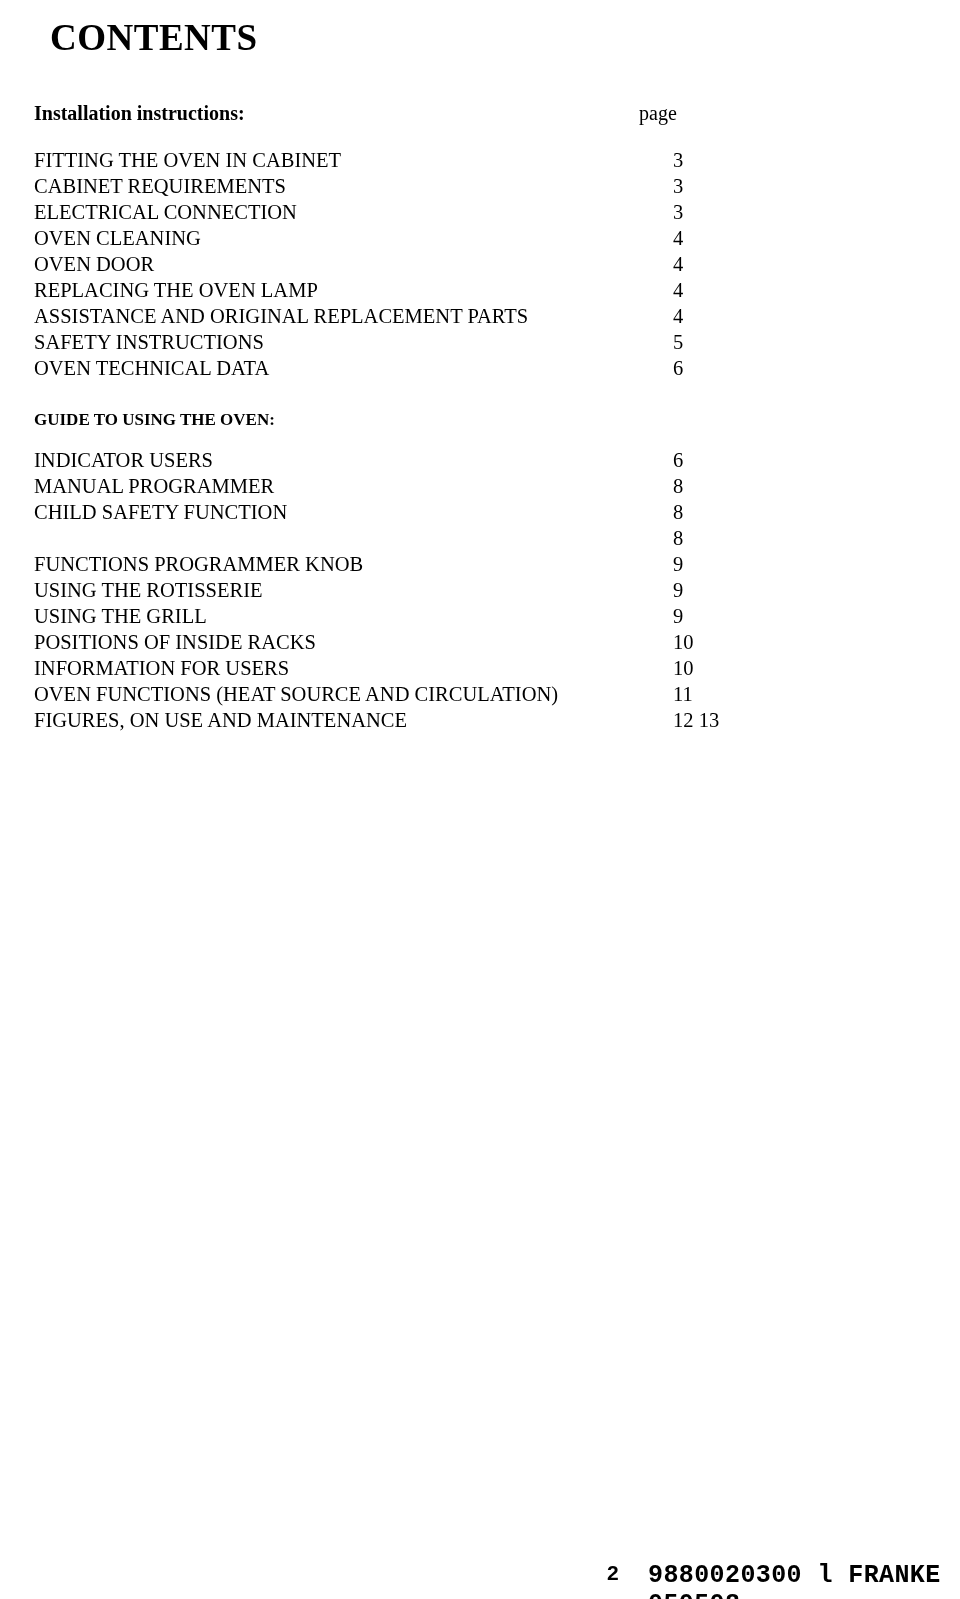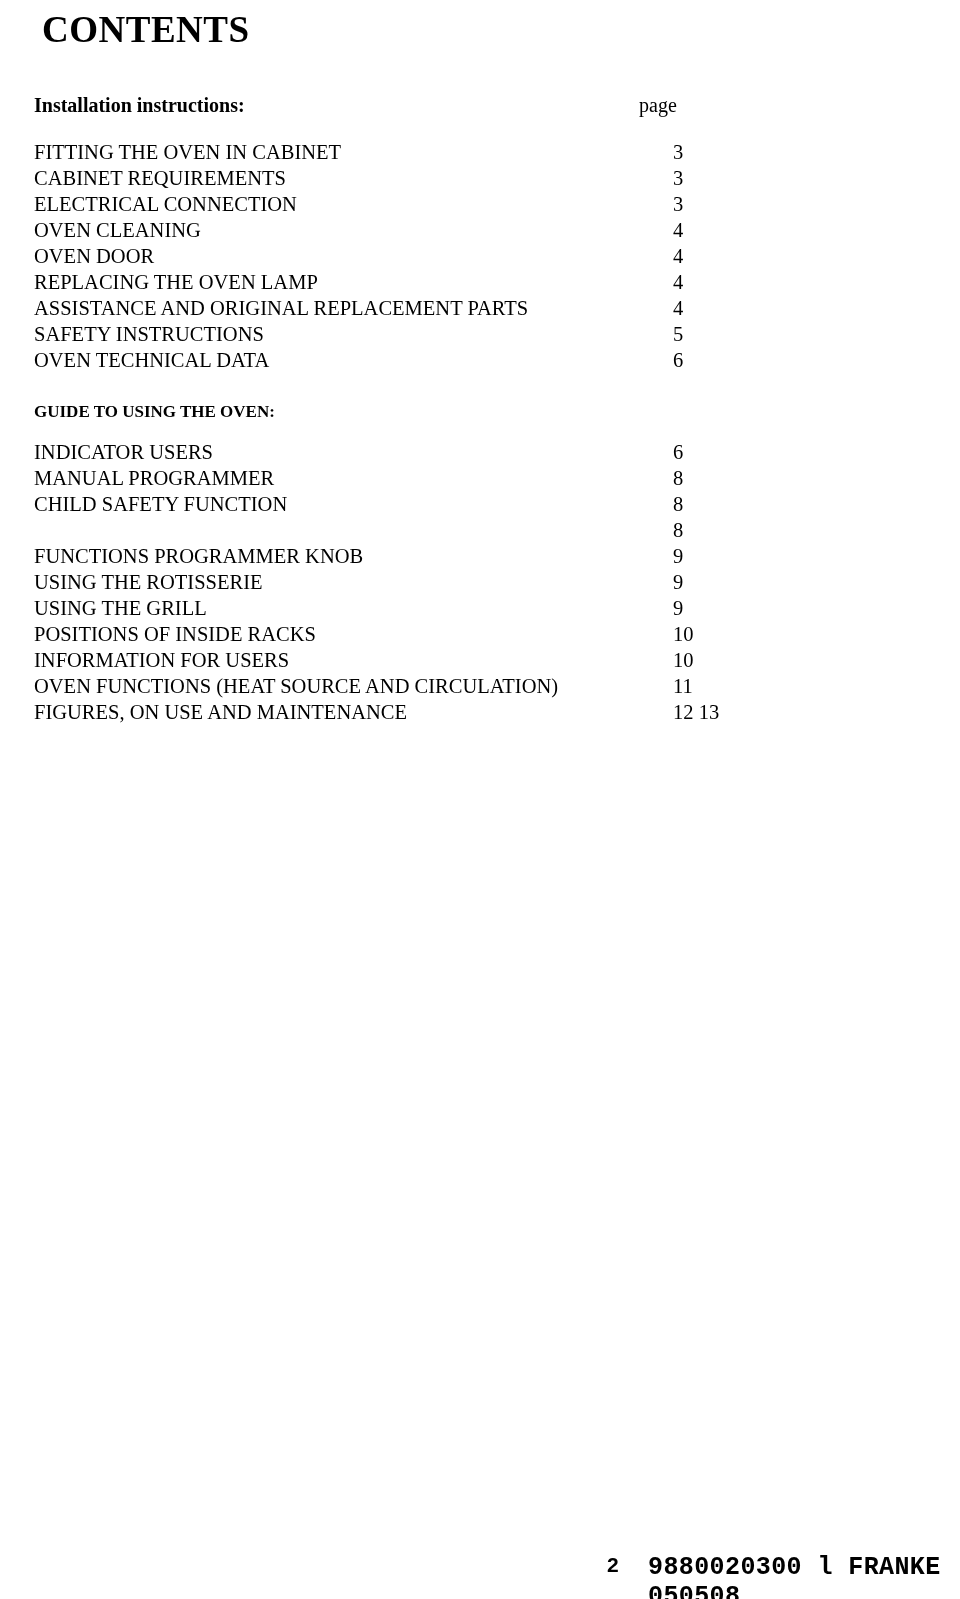--- a/index.html
+++ b/index.html
@@ -20,21 +20,21 @@
     width: 960px;
     height: 1599px;
     box-sizing: border-box;
     padding: 0 34px;
   }
   .doc-title {
     font-family: "Liberation Serif", serif;
     font-weight: bold;
     font-size: 37px;
     letter-spacing: 0.5px;
-    margin: 8px;
+    margin: 16px;
     line-height: 44px;
   }
   .section-head-row {
     display: flex;
     align-items: flex-start;
     margin-top: 42px;
     font-weight: bold;
     font-size: 20px;
   }
   .section-head-row .label {

